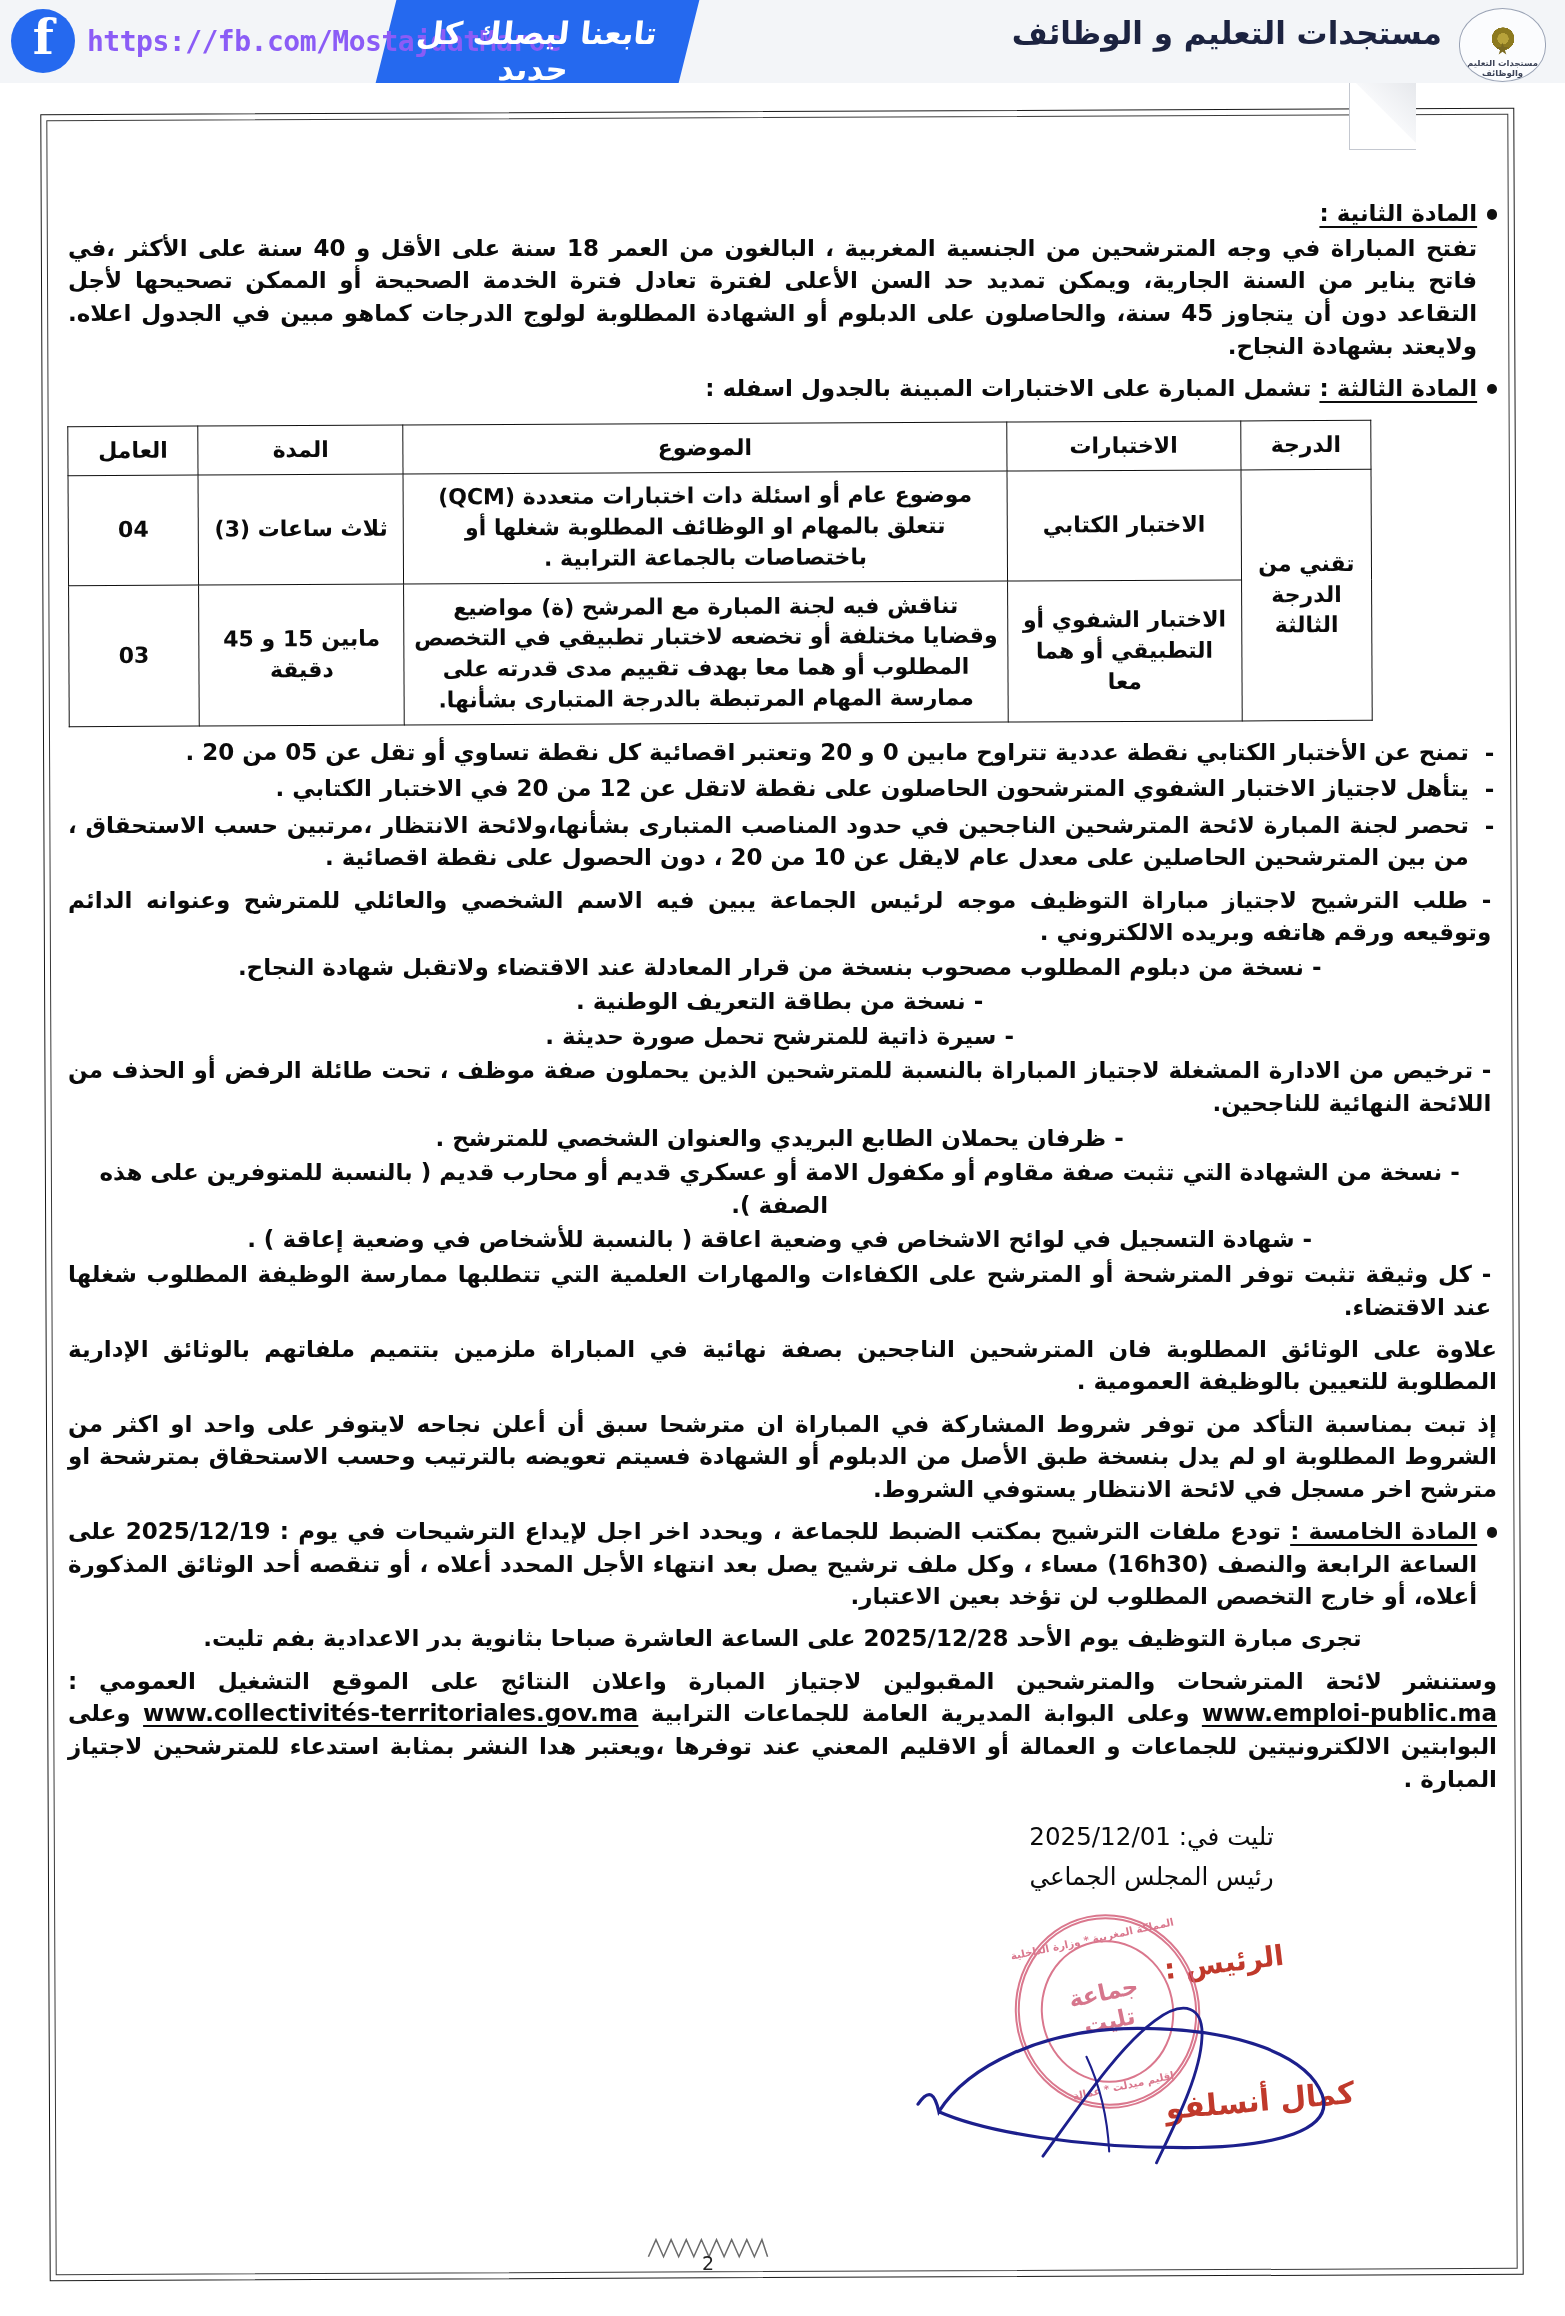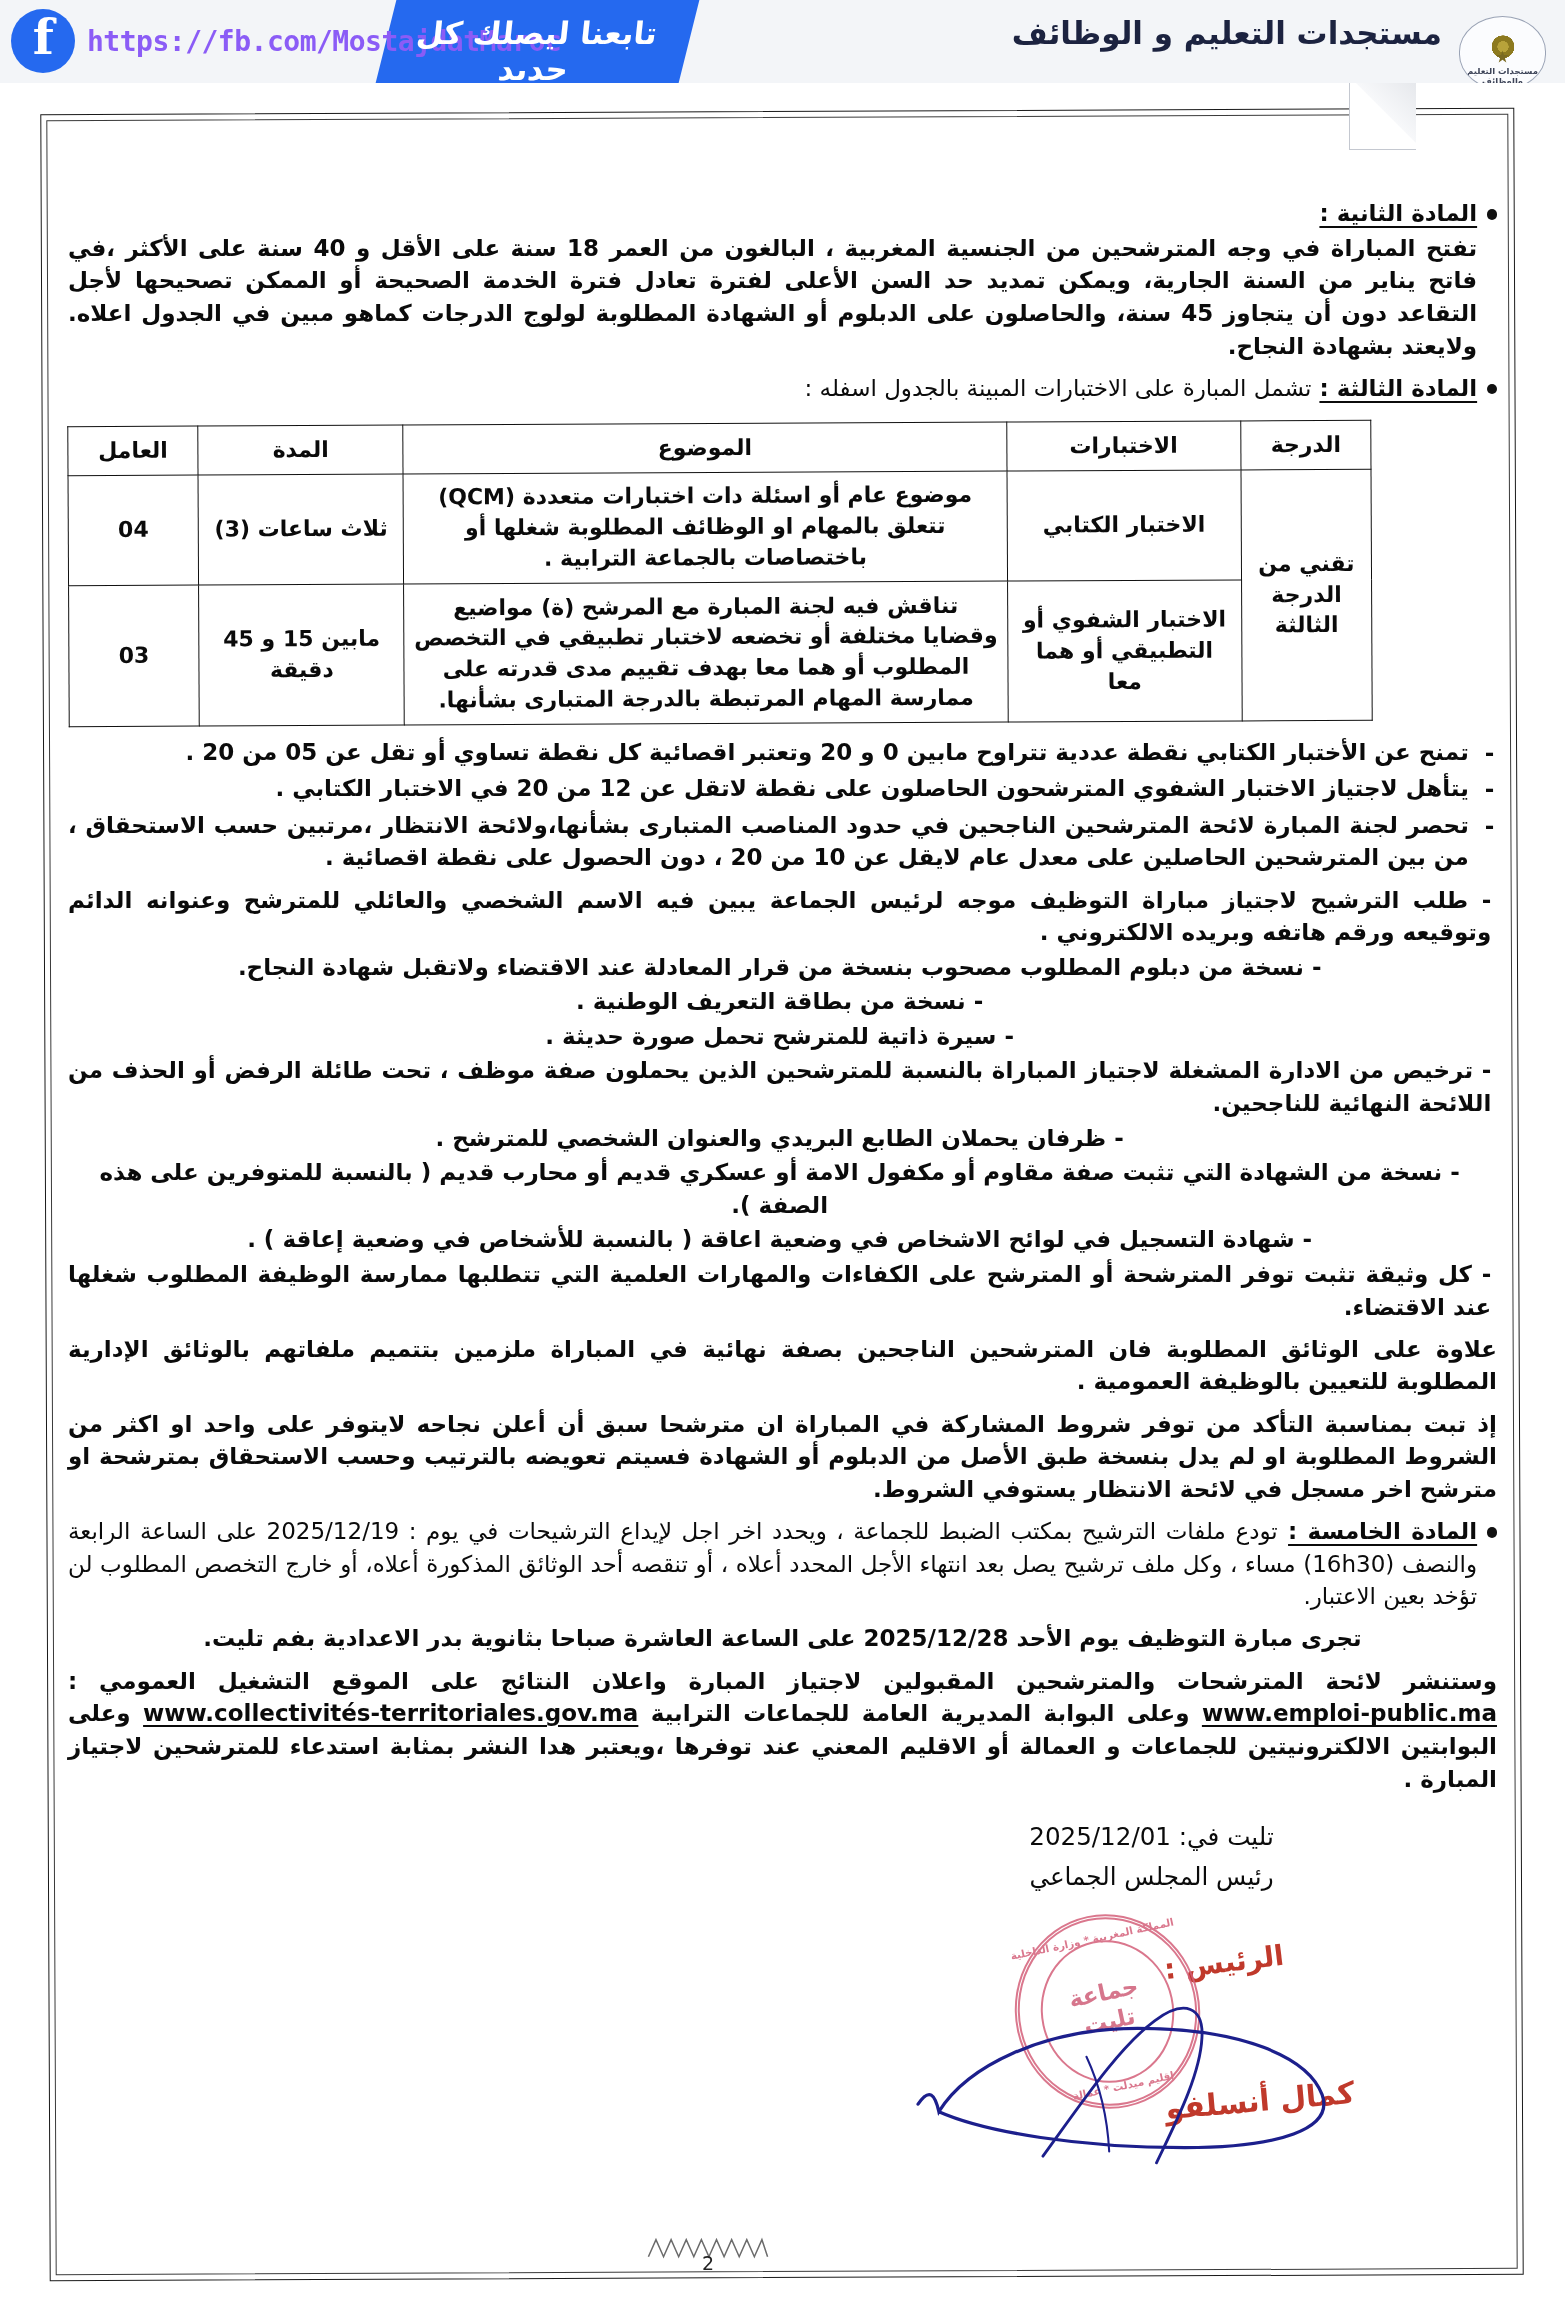--- a/index.html
+++ b/index.html
@@ -86,21 +86,21 @@
     right: 123px;
     top: 15px;
     color: #1c2340;
     font-size: 31px;
     font-weight: bold;
     direction: rtl;
   }
   .banner-emblem {
     position: absolute;
     right: 19px;
-    top: 16px;
+    top: 8px;
     width: 87px;
     height: 74px;
     border: 1.9px solid #9aa3b5;
     border-radius: 44px / 36px;
     background: #fbfcfe;
     display: flex;
     flex-direction: column;
     align-items: center;
     justify-content: flex-end;
     padding-bottom: 2.8px;
@@ -189,21 +189,21 @@
     background: #111;
     border-radius: 50%;
     margin-top: 12.3px;
   }
   .article-body { flex: 1 1 auto; }
   .art-head {
     font-weight: bold;
     text-decoration: underline;
     text-underline-offset: 4.7px;
   }
-  .art-inline { font-weight: normal; }
+  .art-inline { font-weight: bold; }
   .para { margin: 1.9px 0 5.7px 0; }
 
   
   .exam-table {
     width: 1304px;
     margin: 19px auto 11.4px 0;
     border-collapse: collapse;
     font-size: 22px;
     font-weight: bold;
     transform: rotate(-0.28deg);

